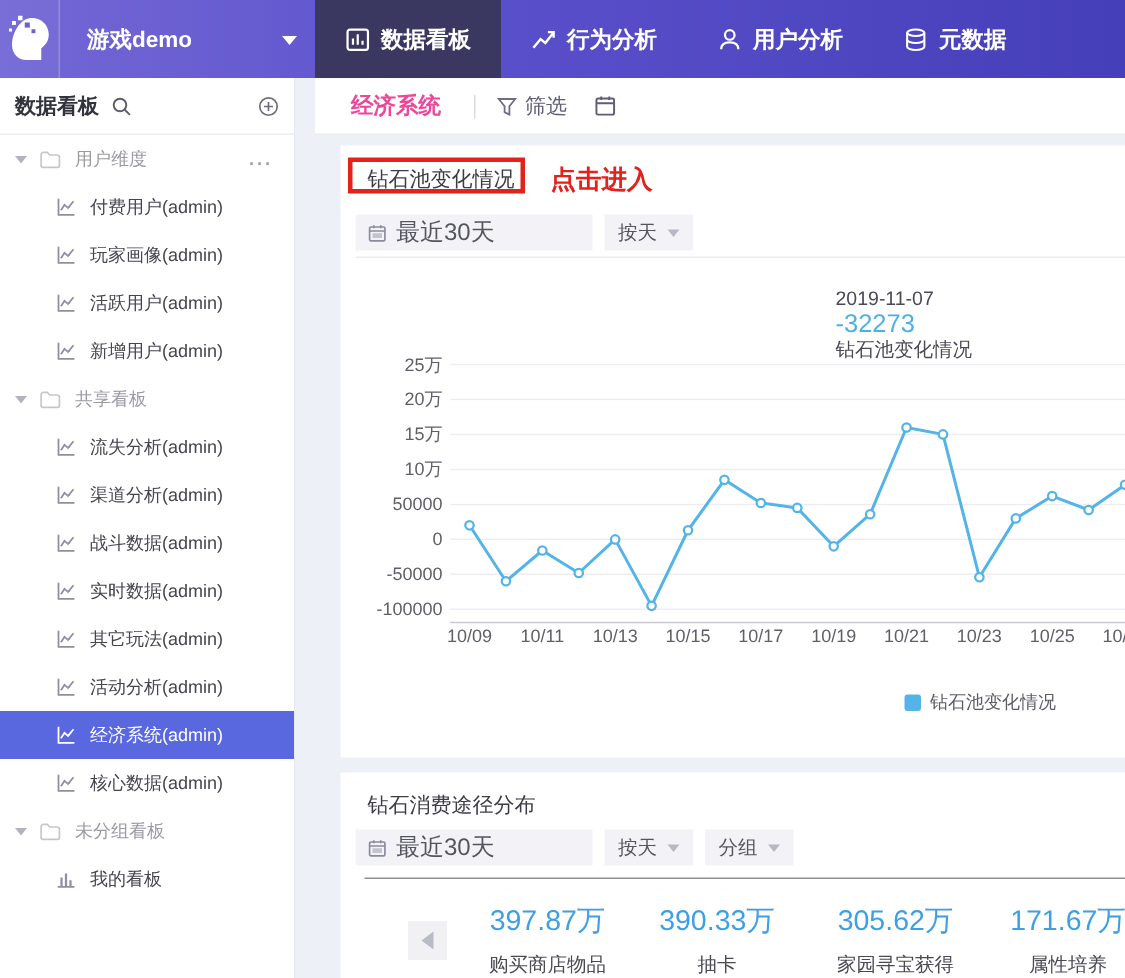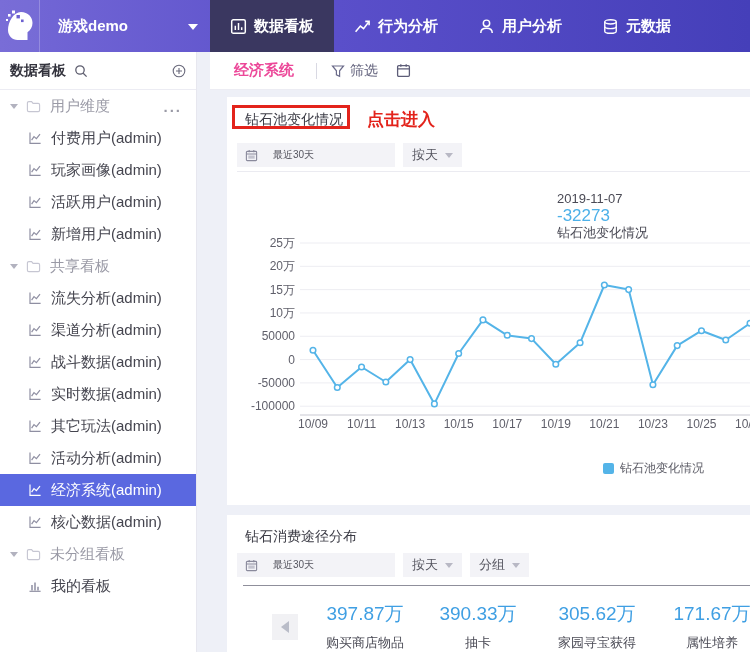--- a/index.html
+++ b/index.html
@@ -24,26 +24,26 @@
   .tab .icon { display:flex; }
 
   
   .sidebar { position:absolute; left:0; top:52px; width:197px; height:600px; background:#fff;
              border-right:1px solid #e7e7ef; }
   .side-head { height:38px; display:flex; align-items:center; padding:0 10px; border-bottom:1px solid #ececf3; }
   .side-title { font-size:14px; font-weight:bold; color:#33333d; }
   .side-head .icon { display:flex; margin-left:8px; cursor:pointer; }
   .side-head .spacer { flex:1; }
   .tree { position:absolute; top:38px; left:0; right:0; }
-  .srow { height:32px; display:flex; align-items:center; font-size:15px; cursor:pointer; }
+  .srow { height:32px; display:flex; align-items:center; font-size:12px; cursor:pointer; }
   .srow.group { color:#9a9aa6; padding-left:10px; }
   .srow.group .tri { width:0; height:0; border-left:4px solid transparent; border-right:4px solid transparent;
                      border-top:5px solid #b2b2bf; margin-right:8px; }
   .srow.group .icon { display:flex; margin-right:9px; }
-  .srow.item { color:#45454f; padding-left:28px; }
+  .srow.item { color:#45454f; padding-left:37px; }
   .srow.item .icon { display:flex; margin-right:9px; color:#8f8fa2; }
   .srow.item.selected { background:#5a68e0; color:#fff; }
   .srow.item.selected .icon { color:#fff; }
   .more-dots { margin-left:auto; margin-right:14px; letter-spacing:2px; color:#9a9aa6; font-weight:bold; }
 
   
   .crumbbar { position:absolute; left:210px; top:52px; width:540px; height:38px; background:#fff;
               display:flex; align-items:center; border-bottom:1px solid #ececf3; }
   .crumb-title { font-size:15px; font-weight:bold; color:#ec4899; margin-left:24px; }
   .vdiv { width:1px; height:16px; background:#d9d9e3; margin-left:22px; }
@@ -53,21 +53,21 @@
   .card { position:absolute; left:227px; width:523px; background:#fff; }
   .card1 { top:97px; height:408px; }
   .card2 { top:515px; height:137px; }
 
   .card-title { position:absolute; left:18px; font-size:14px; color:#3c3c46; }
   .ann-box { position:absolute; left:5px; top:8px; width:118px; height:24px; border:3px solid #e3231b; }
   .ann-text { position:absolute; left:140px; top:11px; font-size:17px; font-weight:bold; color:#e3231b; }
 
   .ctrl-row { position:absolute; left:10px; display:flex; gap:8px; }
   .datepick { width:158px; height:24px; background:#f3f3f7; display:flex; align-items:center;
-              padding:0 8px; gap:15px; font-size:10px; color:#55555f; cursor:pointer; }
+              padding:0 8px; gap:6px; font-size:16px; color:#55555f; cursor:pointer; }
   .datepick .icon { display:flex; color:#8a8a9c; }
   .select { height:24px; background:#f3f3f7; display:flex; align-items:center; padding:0 9px; gap:7px;
             font-size:13px; color:#55555f; cursor:pointer;text-align:right; }
   .select .caret { width:0; height:0; border-left:4px solid transparent; border-right:4px solid transparent;
                    border-top:5px solid #b8b8c4; }
 
   .hline1 { position:absolute; left:10px; right:0; top:74px; height:1px; background:#ebebf1; }
   .readout { position:absolute; left:330px; top:94px; width:140px; line-height:16px; }
   .readout .r-date { font-size:13px; color:#4a4a55; }
   .readout .r-val { font-size:17px; color:#4cb0e8; line-height:18px; }

